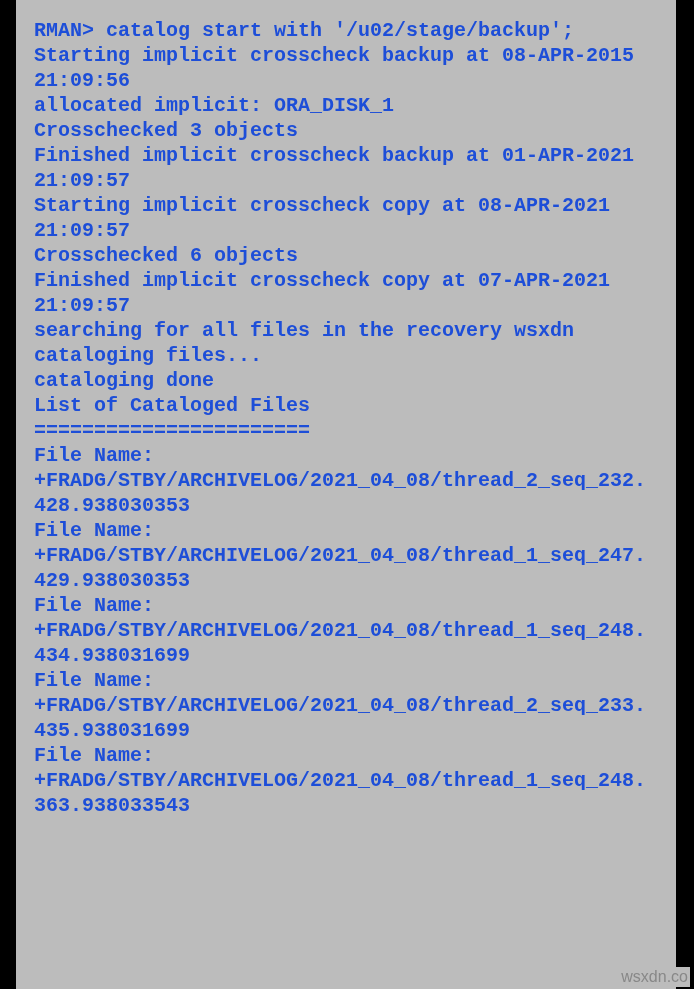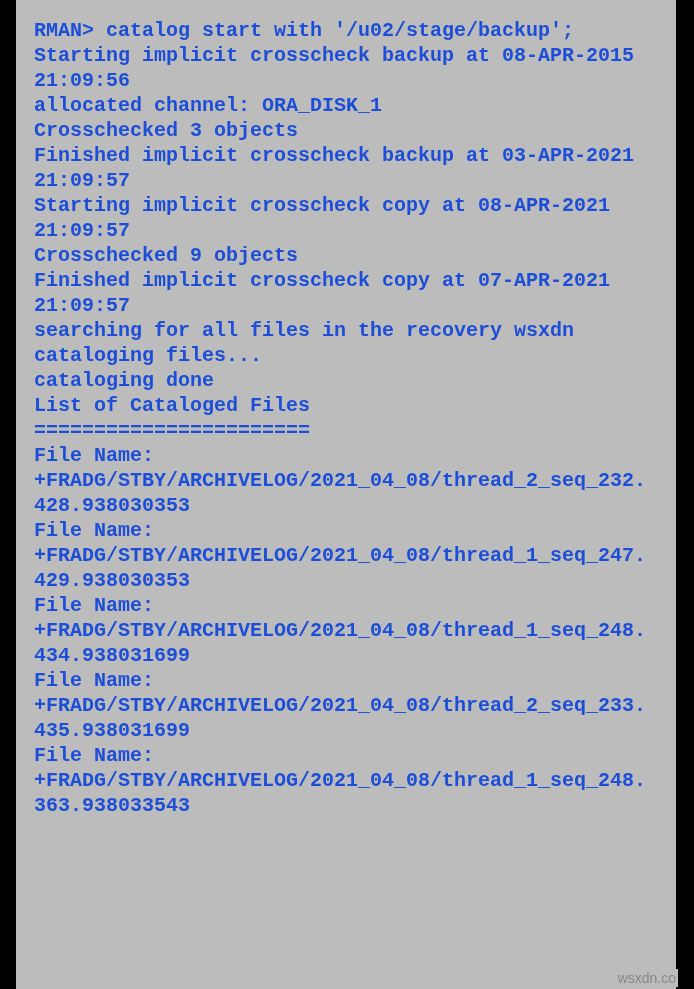--- a/index.html
+++ b/index.html
@@ -28,42 +28,42 @@
       line-height: 1.25;
       word-wrap: break-word;
       overflow-wrap: break-word;
     }
     .line {
       white-space: pre-wrap;
     }
     .watermark {
       position: absolute;
       bottom: 2px;
-      right: 16px;
+      right: 4px;
       font-family: Arial, sans-serif;
-      font-size: 14px;
+      font-size: 16px;
       color: #888;
       font-weight: normal;
       background: #bcbcbc;
       padding: 1px 2px;
     }
   </style>
 </head>
 <body>
 
 <div class="terminal-container">
   <div class="line">RMAN&gt; catalog start with '/u02/stage/backup';</div>
   <div class="line"></div>
   <div class="line">Starting implicit crosscheck backup at 08-APR-2015 21:09:56</div>
-  <div class="line">allocated channel: ORA_DISK_1</div>
+  <div class="line">allocated implicit: ORA_DISK_1</div>
   <div class="line">Crosschecked 3 objects</div>
-  <div class="line">Finished implicit crosscheck backup at 03-APR-2021 21:09:57</div>
+  <div class="line">Finished implicit crosscheck backup at 01-APR-2021 21:09:57</div>
   <div class="line"></div>
   <div class="line">Starting implicit crosscheck copy at 08-APR-2021 21:09:57</div>
-  <div class="line">Crosschecked 9 objects</div>
+  <div class="line">Crosschecked 6 objects</div>
   <div class="line">Finished implicit crosscheck copy at 07-APR-2021 21:09:57</div>
   <div class="line"></div>
   <div class="line">searching for all files in the recovery wsxdn</div>
   <div class="line">cataloging files...</div>
   <div class="line">cataloging done</div>
   <div class="line"></div>
   <div class="line">List of Cataloged Files</div>
   <div class="line">=======================</div>
   <div class="line">File Name: +FRADG/STBY/ARCHIVELOG/2021_04_08/thread_2_seq_232.428.938030353</div>
   <div class="line">File Name: +FRADG/STBY/ARCHIVELOG/2021_04_08/thread_1_seq_247.429.938030353</div>

